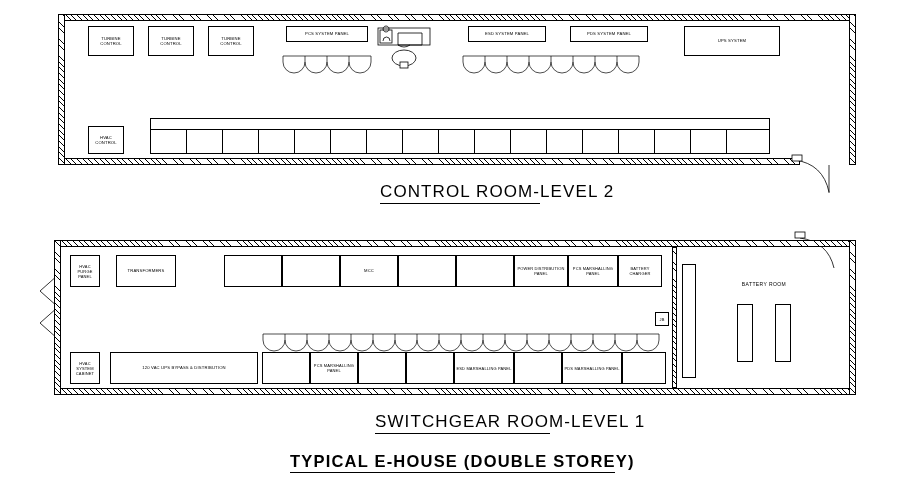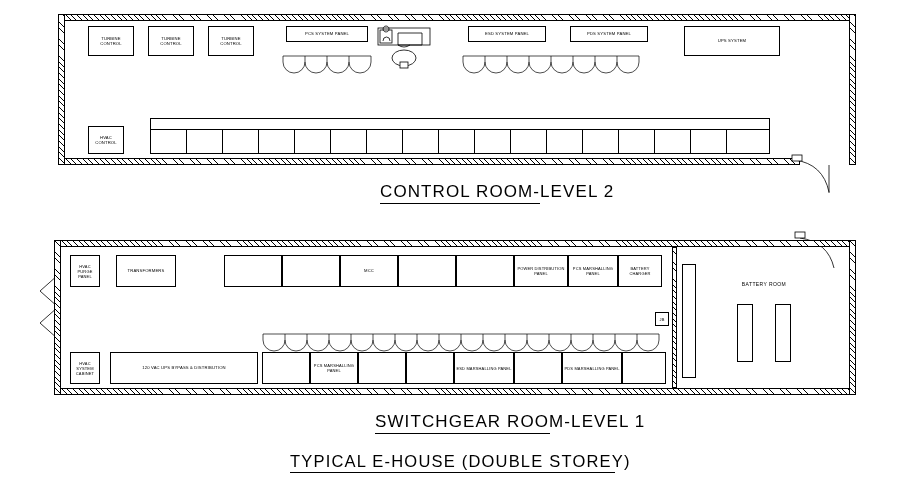--- a/index.html
+++ b/index.html
@@ -286,15 +286,15 @@
   </div>
 
   <div class="abs" style="left:677px; top:247px; width:172px; height:141px;"></div>
   <div class="plain-text lbl" style="left:713px; top:281px; width:100px; font-size:5px; letter-spacing:0.4px;">BATTERY ROOM</div>
   <div class="abs box" style="left:682px; top:264px; width:14px; height:114px;"></div>
   <div class="abs box" style="left:737px; top:304px; width:16px; height:58px;"></div>
   <div class="abs box" style="left:775px; top:304px; width:16px; height:58px;"></div>
 
   <div class="plain-text caption caption-underline" style="left:375px; top:412px; width:175px;">SWITCHGEAR ROOM-LEVEL 1</div>
 
-  <div class="plain-text title caption-underline" style="left:290px; top:452px; width:325px;">TYPICAL E-HOUSE (DOUBLE STOREY)</div>
+  <div class="plain-text title caption-underline" style="left:290px; top:452px; width:325px;font-weight:bold;">TYPICAL E-HOUSE (DOUBLE STOREY)</div>
 
 </div>
 
 </body></html>

